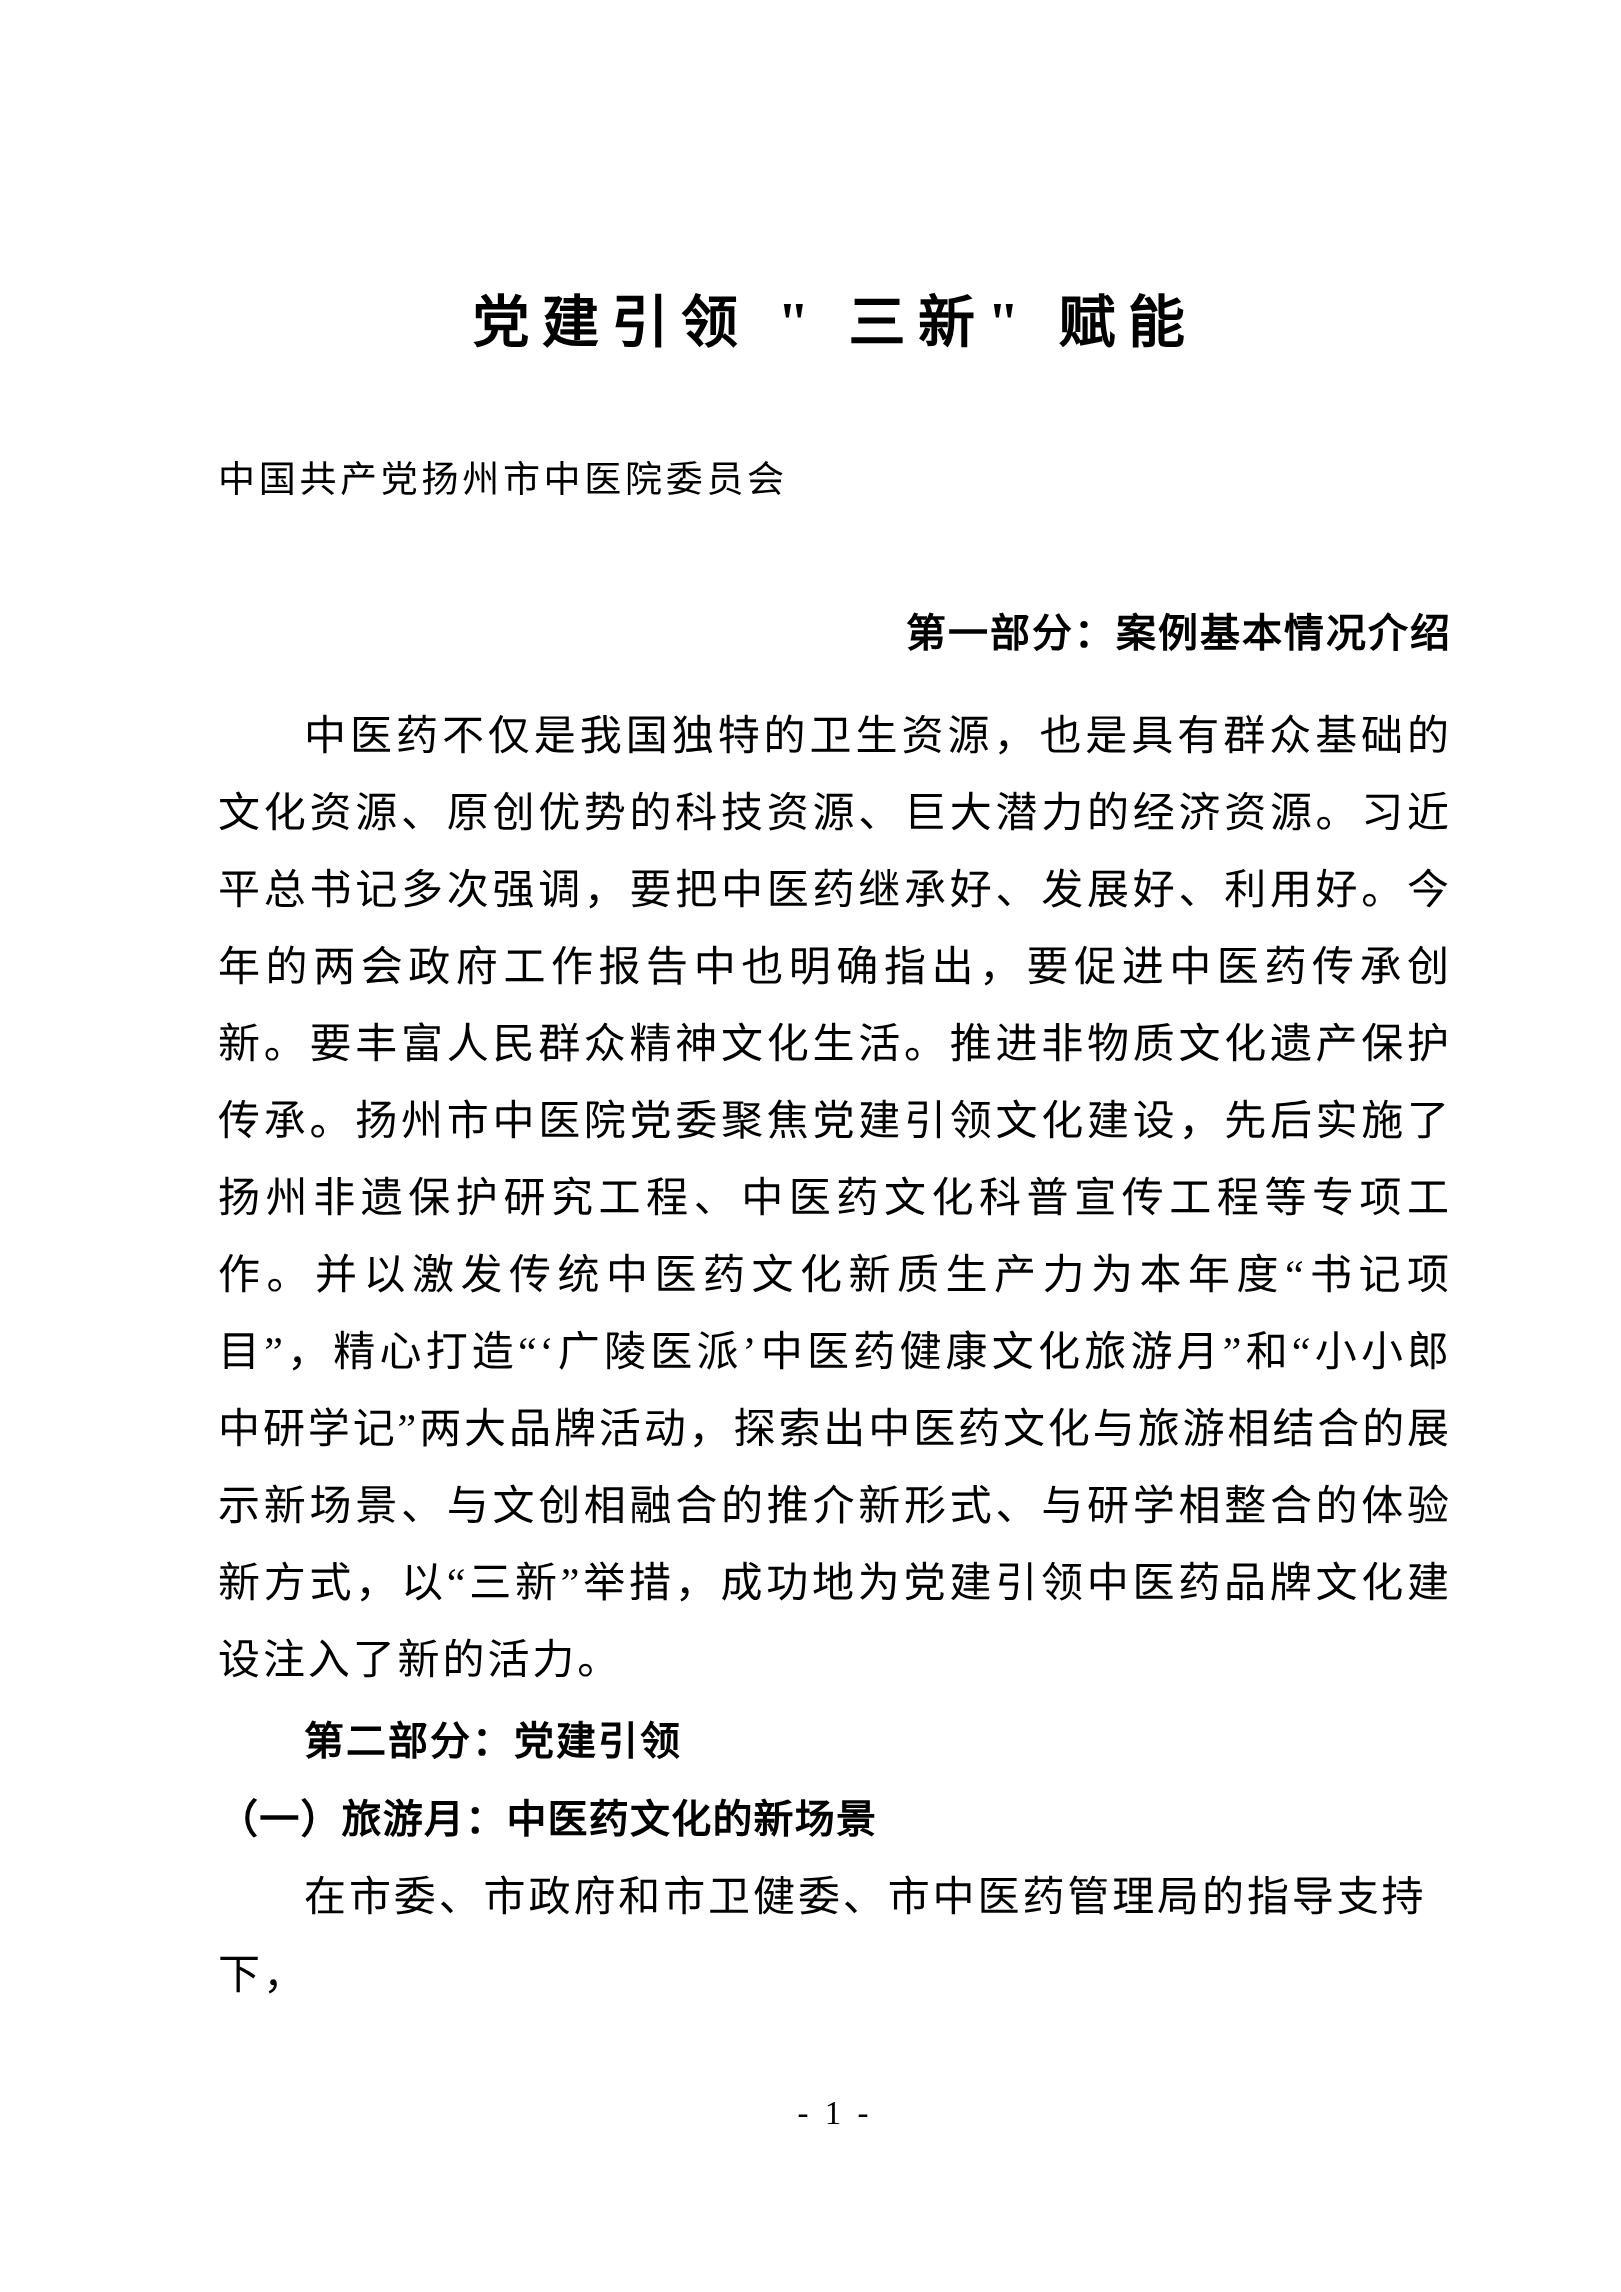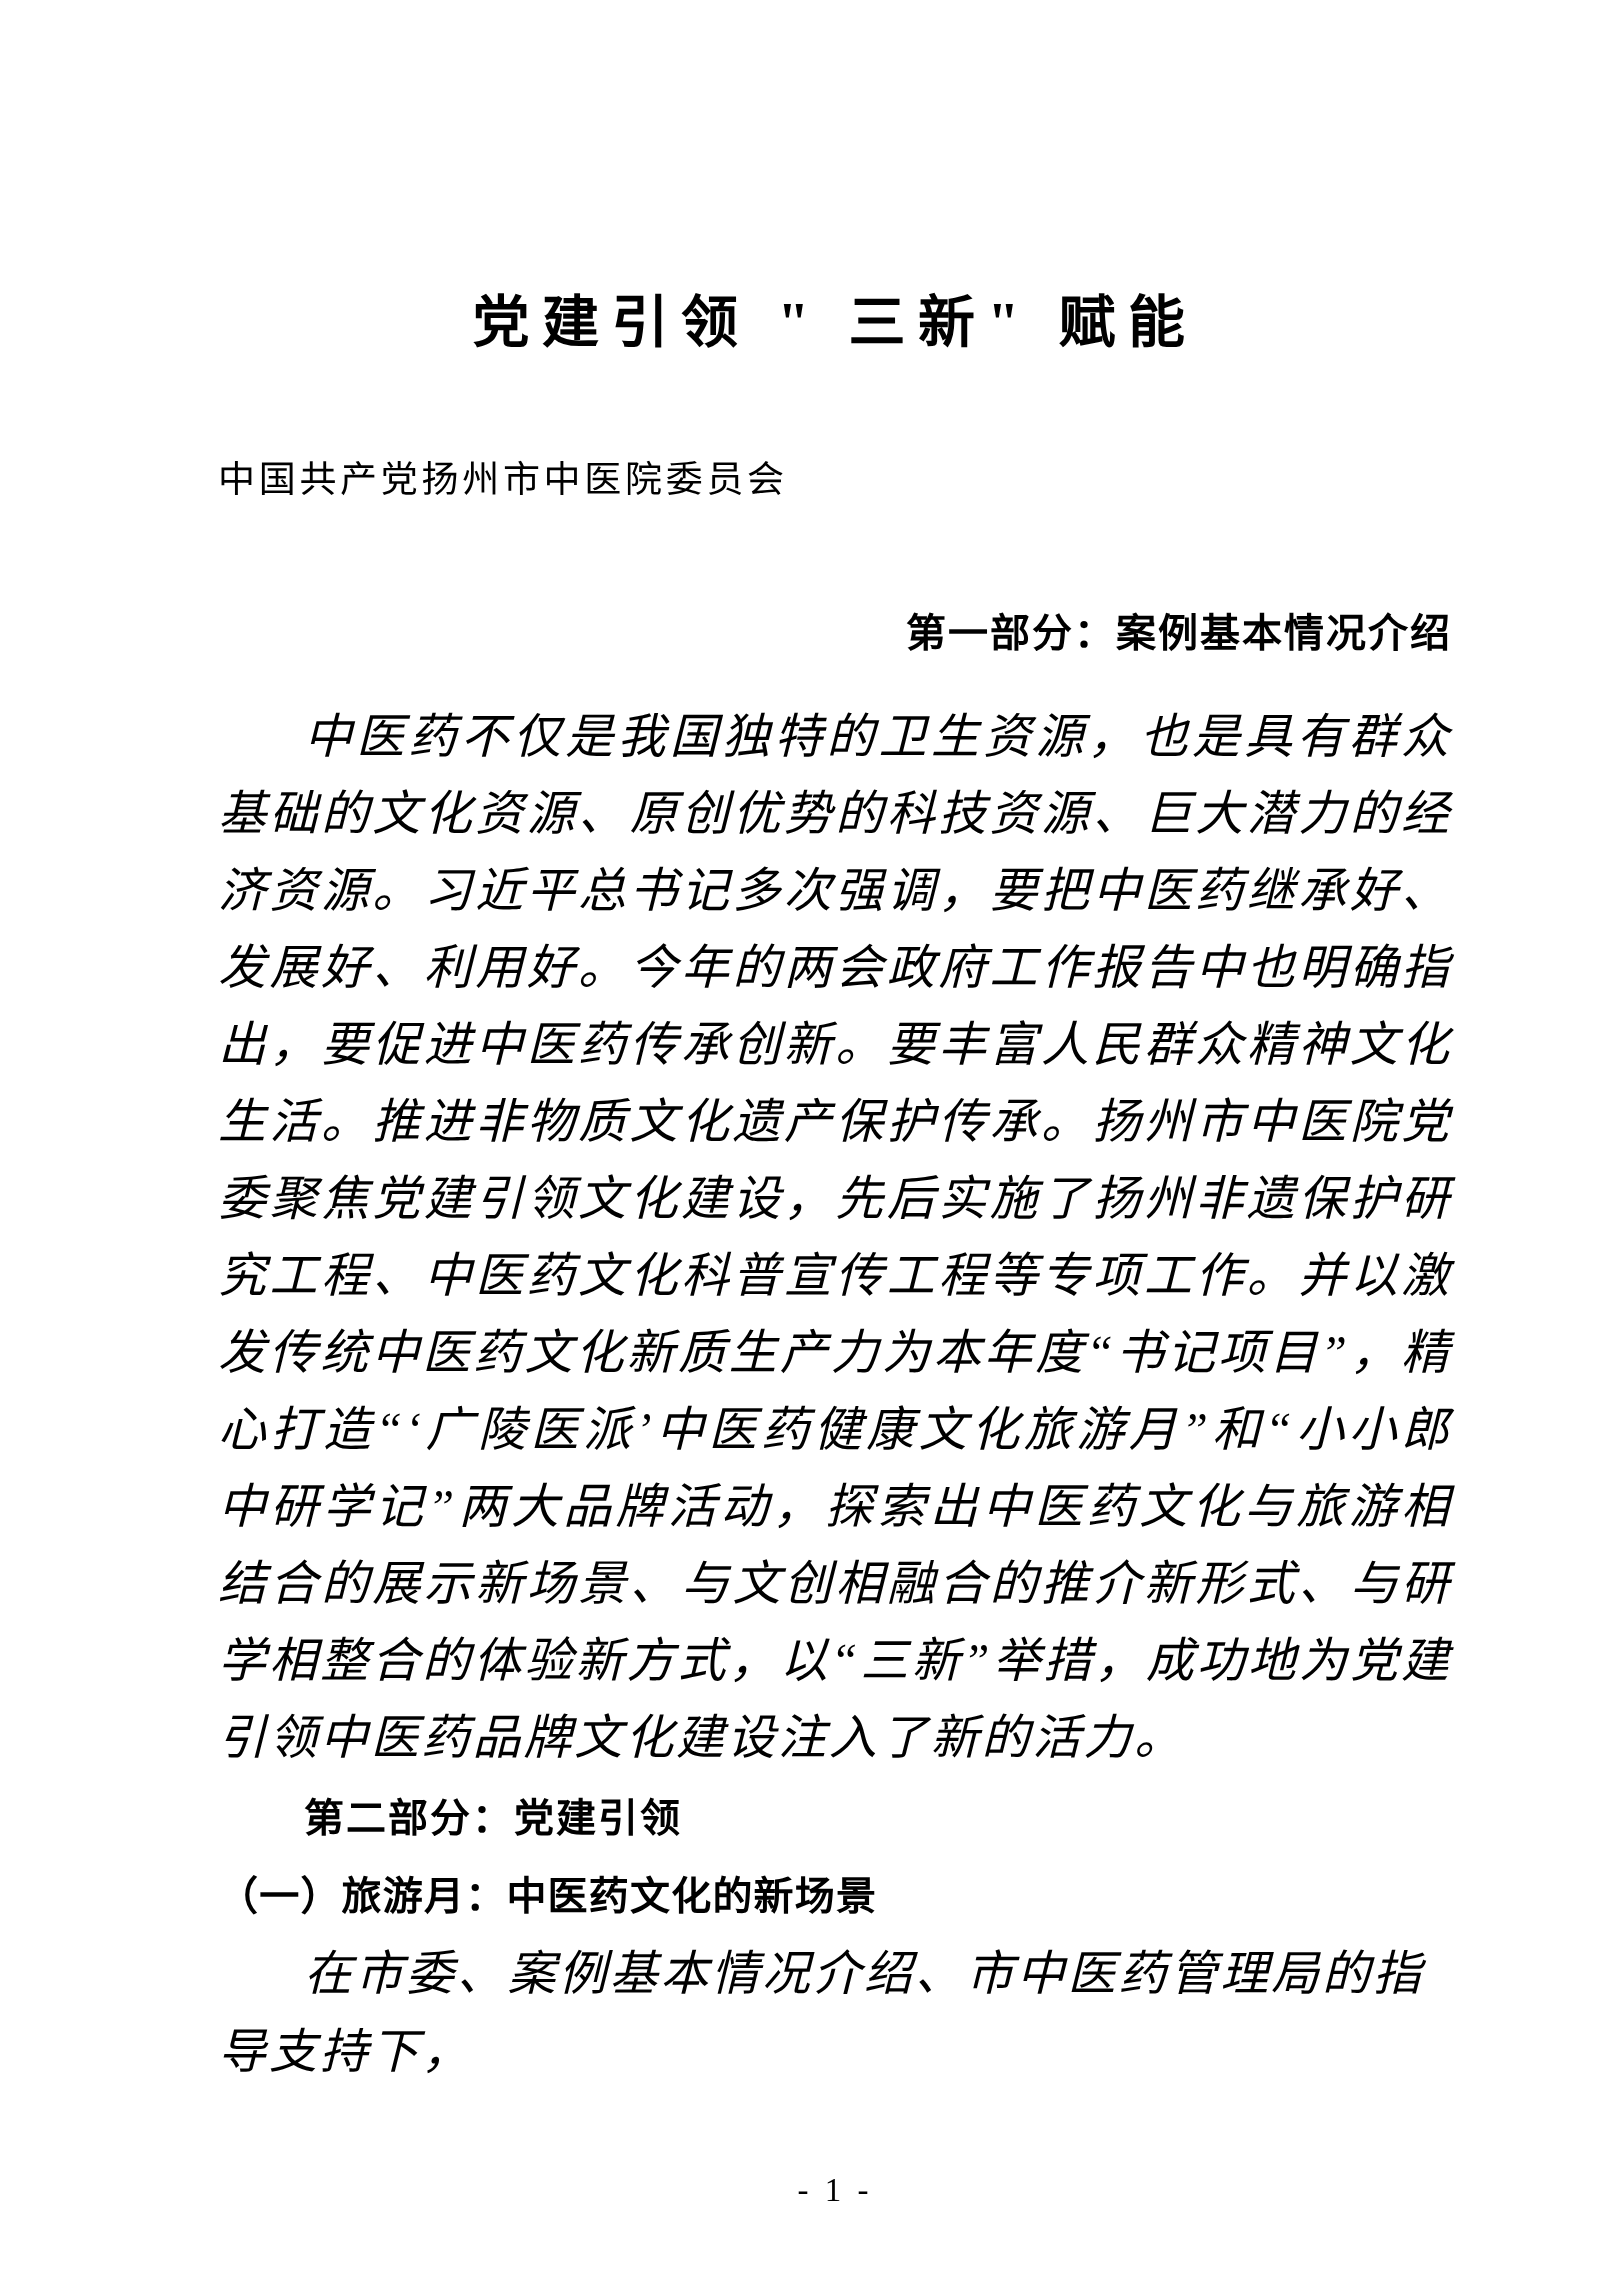--- a/index.html
+++ b/index.html
@@ -47,26 +47,25 @@
     font-weight: bold;
     font-family: "Liberation Sans", "DejaVu Sans", sans-serif;
     letter-spacing: 0.05em;
     text-indent: 86px;
   }
   .part-heading.first { margin-top: 85px; text-align: right; }
   .part-heading.second { margin-top: 3.9px; }
   
   .body-para {
     margin: 25.5px 0 0 0;
-    font-size: 48px;
+    font-size: 42px;
     line-height: 77px;
     letter-spacing: 2.9px;
     text-align: justify;
     text-indent: 86px;
-    font-style: italic;
   }
   .body-para.last {
     margin-top: 0;
     line-height: 78px;
     text-align: left;
   }
   
   .sub-heading-kai {
     margin: 0;
     font-size: 40px;
@@ -108,18 +107,18 @@
 
   <h2 class="part-heading first">第一部分：案例基本情况介绍</h2>
 
   <p class="body-para">中医药不仅是我国独特的卫生资源，也是具有群众基础的文化资源、原创优势的科技资源、巨大潜力的经济资源。习近平总书记多次强调，要把中医药继承好、发展好、利用好。今年的两会政府工作报告中也明确指出，要促进中医药传承创新。要丰富人民群众精神文化生活。推进非物质文化遗产保护传承。扬州市中医院党委聚焦党建引领文化建设，先后实施了扬州非遗保护研究工程、中医药文化科普宣传工程等专项工作。并以激发传统中医药文化新质生产力为本年度“书记项目”，精心打造“‘广陵医派’中医药健康文化旅游月”和“小小郎中研学记”两大品牌活动，探索出中医药文化与旅游相结合的展示新场景、与文创相融合的推介新形式、与研学相整合的体验新方式，以“三新”举措，成功地为党建引领中医药品牌文化建设注入了新的活力。</p>
 
   <h2 class="part-heading second">第二部分：党建引领</h2>
 
 
   <h3 class="sub-heading-bold">（一）旅游月：中医药文化的新场景</h3>
 
-  <p class="body-para last">在市委、案例基本情况介绍、市中医药管理局的指导支持下，</p>
+  <p class="body-para last">在市委、市政府和市卫健委、市中医药管理局的指导支持下，</p>
 
   <div class="page-number">- 1 -</div>
 
 </div>
 
 
 </body></html>

